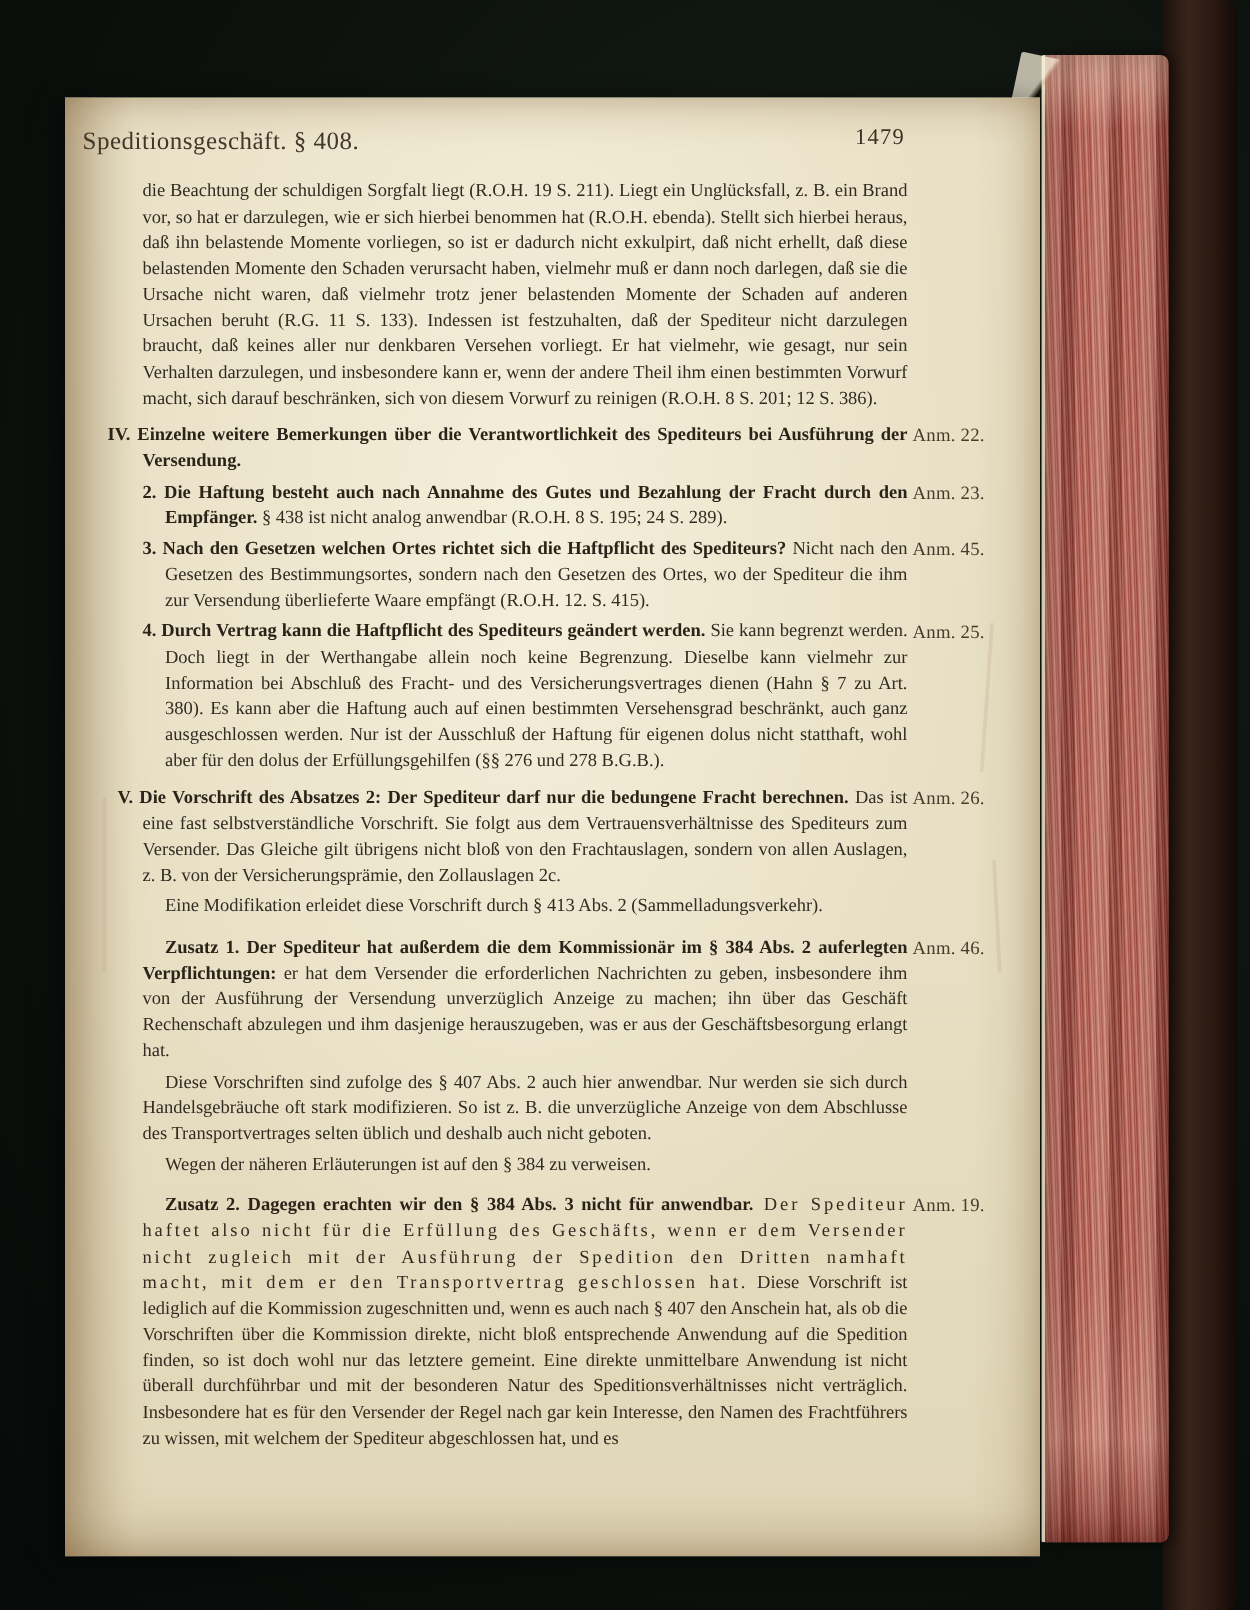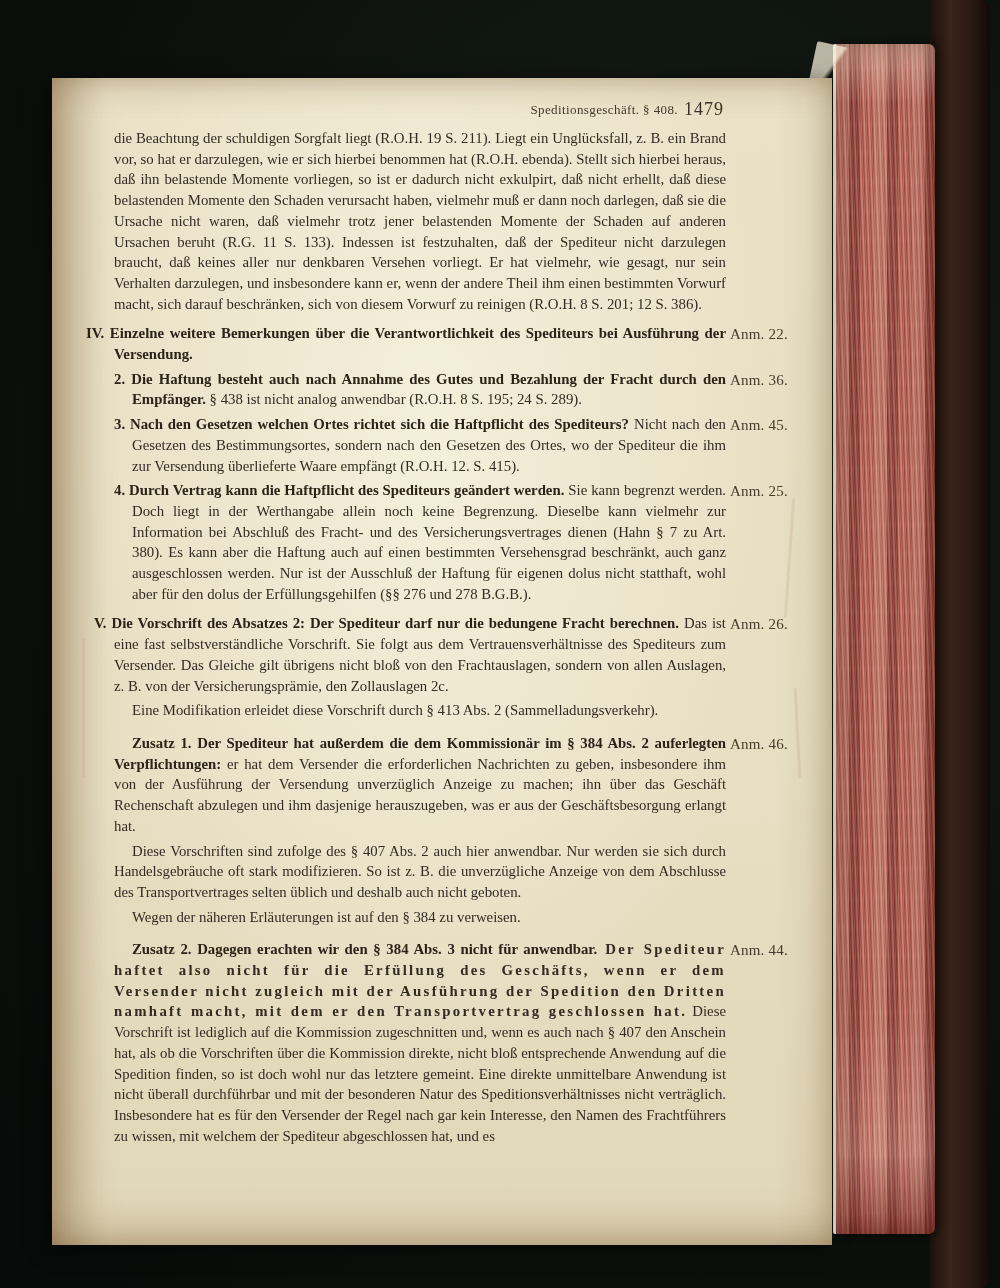--- a/index.html
+++ b/index.html
@@ -59,42 +59,42 @@
   .mark-1{left:736px;top:420px;height:120px;transform:rotate(4deg);}
   .mark-2{left:744px;top:610px;height:90px;transform:rotate(-3deg);}
   .mark-3{left:30px;top:560px;height:140px;opacity:0.07;}
   
   .content{
     position:absolute;left:62px;top:24px;width:612px;
     color:#322b21;
   }
   .header{position:relative;height:24px;}
   .running-title{
-    position:absolute;left:0;width:100%;text-align:right;
+    position:absolute;left:0;width:100%;text-align:left;
     transform:translateX(-48px);
-    font-size:13px;color:#42392b;letter-spacing:0.4px;
+    font-size:20px;color:#42392b;letter-spacing:0.4px;
   }
   .page-number{
     position:absolute;right:2px;top:-3px;
     font-size:18px;color:#3a3126;letter-spacing:1px;
   }
   .body{
-    margin-top:2px;
+    margin-top:17px;
     font-size:14.8px;line-height:20.7px;
     text-align:justify;
   }
   .body p{position:relative;margin:0 0 4px 0;}
   .para.indent{text-indent:18px;}
   .heading-iv{text-indent:-28px;}
   .v-block{text-indent:-20px;}
   .item{padding-left:18px;text-indent:-18px;}
   .mt-md{margin-top:9px !important;}
   .mt-lg{margin-top:12px !important;}
   .run-bold{font-weight:700;color:#2b2318;}
-  .run-spaced{letter-spacing:2.3px;font-weight:bold;}
+  .run-spaced{letter-spacing:2.3px;}
   .margin-note{
     position:absolute;right:-70px;top:1px;width:66px;
     font-size:15px;color:#463c2c;white-space:nowrap;
     text-indent:0;letter-spacing:0.2px;text-align:left;
   }
 </style>
 </head>
 <body>
 
 <div class="scene">
@@ -122,21 +122,21 @@
         </p>
 
         <p class="para heading-iv mt-md">
           <span class="run run-bold">IV. Einzelne weitere Bemerkungen über die Verantwortlichkeit des Spediteurs bei Ausführung der Versendung.</span>
           <span class="margin-note">Anm. 22.</span>
         </p>
 
 
         <p class="para item">
           <span class="run run-bold">2. Die Haftung besteht auch nach Annahme des Gutes und Bezahlung der Fracht durch den Empfänger.</span><span class="run"> § 438 ist nicht analog anwendbar (R.O.H. 8 S. 195; 24 S. 289).</span>
-          <span class="margin-note">Anm. 36.</span>
+          <span class="margin-note">Anm. 23.</span>
         </p>
 
         <p class="para item">
           <span class="run run-bold">3. Nach den Gesetzen welchen Ortes richtet sich die Haftpflicht des Spediteurs?</span><span class="run"> Nicht nach den Gesetzen des Bestimmungsortes, sondern nach den Gesetzen des Ortes, wo der Spediteur die ihm zur Versendung überlieferte Waare empfängt (R.O.H. 12. S. 415).</span>
           <span class="margin-note">Anm. 45.</span>
         </p>
 
         <p class="para item">
           <span class="run run-bold">4. Durch Vertrag kann die Haftpflicht des Spediteurs geändert werden.</span><span class="run"> Sie kann begrenzt werden. Doch liegt in der Werthangabe allein noch keine Begrenzung. Dieselbe kann vielmehr zur Information bei Abschluß des Fracht- und des Versicherungsvertrages dienen (Hahn § 7 zu Art. 380). Es kann aber die Haftung auch auf einen bestimmten Versehensgrad beschränkt, auch ganz ausgeschlossen werden. Nur ist der Ausschluß der Haftung für eigenen dolus nicht statthaft, wohl aber für den dolus der Erfüllungsgehilfen (§§ 276 und 278 B.G.B.).</span>
           <span class="margin-note">Anm. 25.</span>
@@ -159,19 +159,19 @@
         <p class="para indent">
           <span class="run">Diese Vorschriften sind zufolge des § 407 Abs. 2 auch hier anwendbar. Nur werden sie sich durch Handelsgebräuche oft stark modifizieren. So ist z. B. die unverzügliche Anzeige von dem Abschlusse des Transportvertrages selten üblich und deshalb auch nicht geboten.</span>
         </p>
 
         <p class="para indent">
           <span class="run">Wegen der näheren Erläuterungen ist auf den § 384 zu verweisen.</span>
         </p>
 
         <p class="para indent mt-lg">
           <span class="run run-bold">Zusatz 2. Dagegen erachten wir den § 384 Abs. 3 nicht für anwendbar.</span><span class="run run-spaced"> Der Spediteur haftet also nicht für die Erfüllung des Geschäfts, wenn er dem Versender nicht zugleich mit der Ausführung der Spedition den Dritten namhaft macht, mit dem er den Transportvertrag geschlossen hat.</span><span class="run"> Diese Vorschrift ist lediglich auf die Kommission zugeschnitten und, wenn es auch nach § 407 den Anschein hat, als ob die Vorschriften über die Kommission direkte, nicht bloß entsprechende Anwendung auf die Spedition finden, so ist doch wohl nur das letztere gemeint. Eine direkte unmittelbare Anwendung ist nicht überall durchführbar und mit der besonderen Natur des Speditionsverhältnisses nicht verträglich. Insbesondere hat es für den Versender der Regel nach gar kein Interesse, den Namen des Frachtführers zu wissen, mit welchem der Spediteur abgeschlossen hat, und es</span>
-          <span class="margin-note">Anm. 44.</span>
+          <span class="margin-note">Anm. 19.</span>
         </p>
 
       </div>
     </div>
   </div>
 </div>
 
 </body></html>

